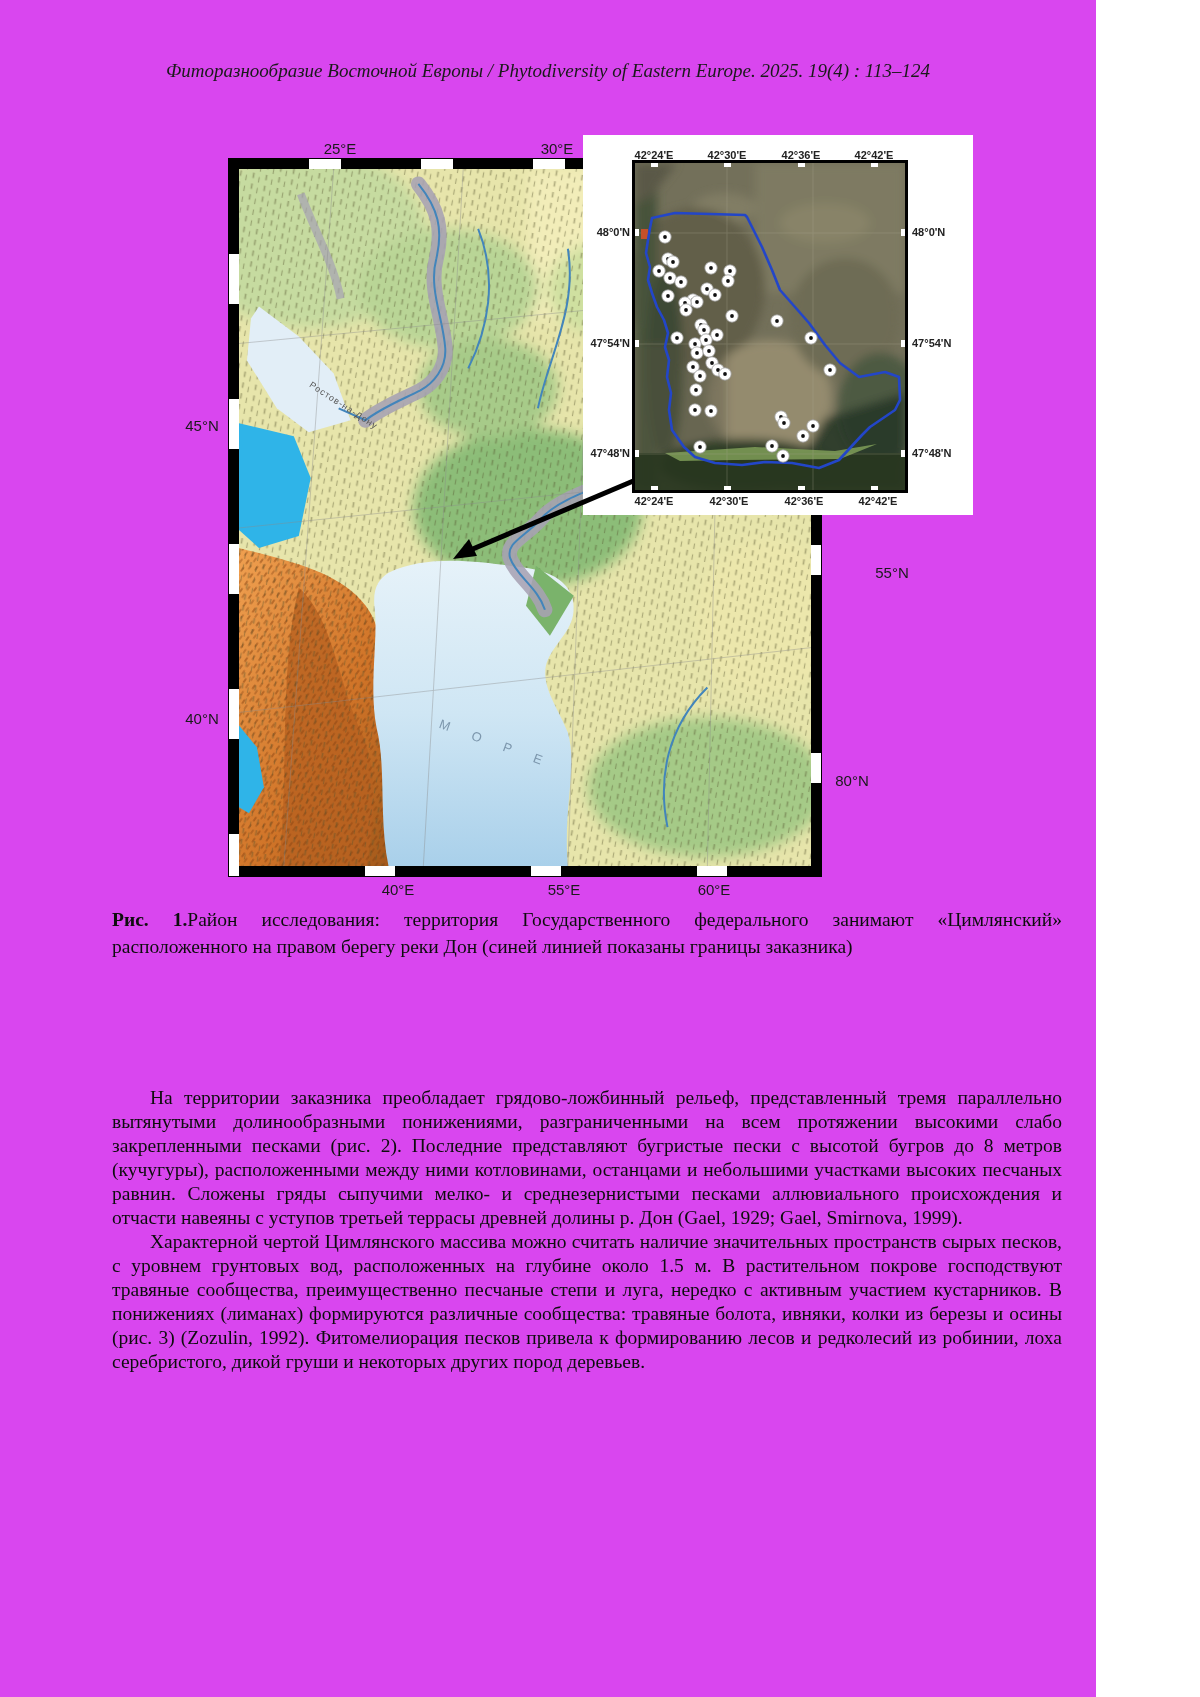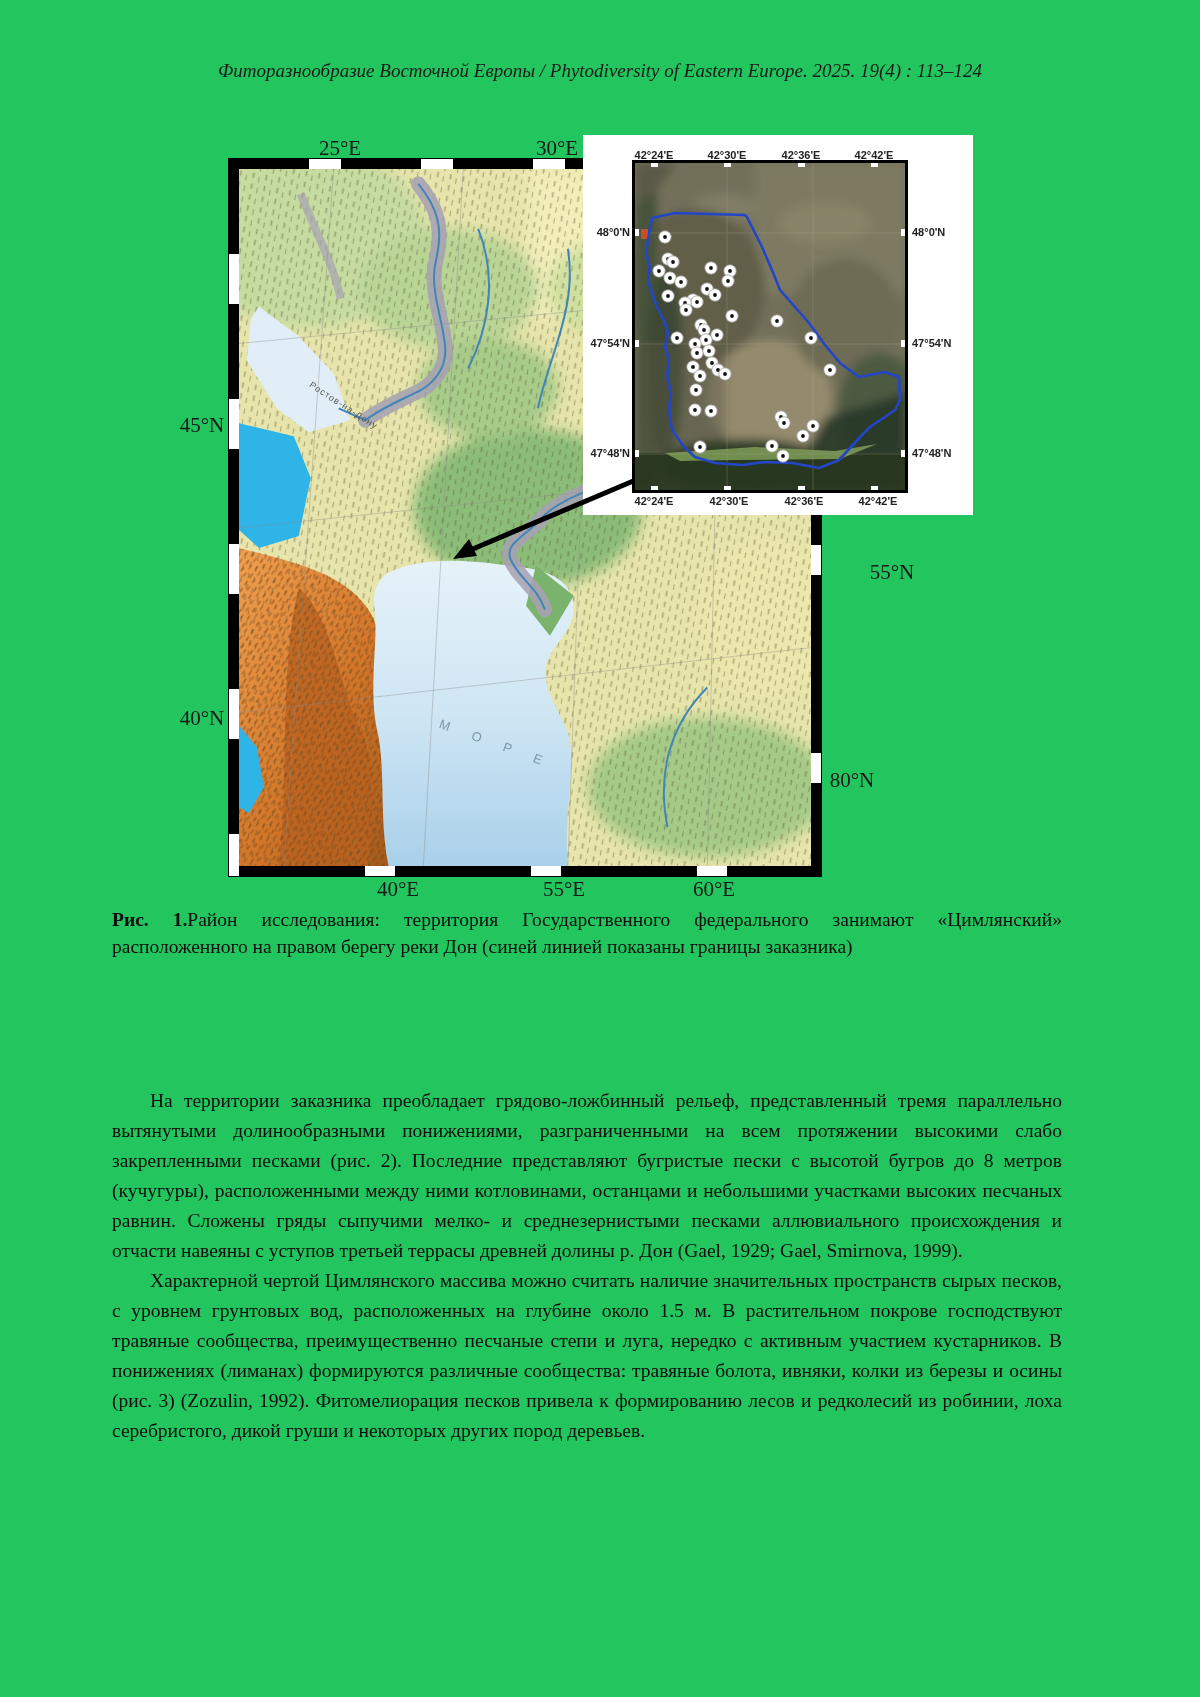--- a/index.html
+++ b/index.html
@@ -1,47 +1,47 @@
 <!DOCTYPE html>
 <html><head>
 <meta charset="utf-8">
 <style>
   html,body{margin:0;padding:0;background:#ffffff;}
-  .page{position:relative;width:1200px;height:1697px;background:#22c55e;overflow:hidden;
+  .page{position:relative;width:1096px;height:1697px;background:#d946ef;overflow:hidden;
         font-family:"Liberation Serif",serif;color:#111;}
   .header{position:absolute;left:0;top:60px;width:100%;text-align:center;
           font-style:italic;font-size:19px;color:#1a1a1a;}
   
   .fig{position:absolute;left:150px;top:135px;width:830px;height:780px;}
   .mapframe{position:absolute;left:78px;top:23px;width:594px;height:719px;
             border:1px solid #000;background:#fff;box-sizing:border-box;}
   .bar{position:absolute;}
   .bar-top{left:0;top:0;right:0;height:10px;
            background:repeating-linear-gradient(90deg,#000 0 80px,#fff 80px 112px);}
   .bar-bottom{left:0;bottom:0;right:0;height:10px;
            background:repeating-linear-gradient(90deg,#000 0 136px,#fff 136px 166px);}
   .bar-left{left:0;top:0;bottom:0;width:10px;
            background:repeating-linear-gradient(180deg,#000 0 95px,#fff 95px 145px);}
   .bar-right{right:0;top:0;bottom:0;width:10px;
            background:repeating-linear-gradient(180deg,#000 0 178px,#fff 178px 208px);}
   .mapsvg{position:absolute;left:10px;top:10px;width:572px;height:697px;}
-  .coord{position:absolute;transform:translate(-50%,-50%);font-family:Liberation Serif, serif;
-         font-size:21px;color:#1a1a1a;white-space:nowrap;letter-spacing:0;}
+  .coord{position:absolute;transform:translate(-50%,-50%);font-family:Liberation Sans, sans-serif;
+         font-size:15px;color:#1a1a1a;white-space:nowrap;letter-spacing:0;}
   .whitecover{position:absolute;left:433px;top:0;width:390px;height:380px;background:#fff;}
   .inset{position:absolute;left:485px;top:28px;width:270px;height:327px;
          border:3px solid #000;box-sizing:content-box;margin-left:-3px;margin-top:-3px;}
   .inset svg{display:block;width:270px;height:327px;}
   .icoord{position:absolute;font-family:"Liberation Sans",sans-serif;font-weight:bold;
           font-size:11px;color:#222;white-space:nowrap;}
   .icoord.c{transform:translate(-50%,-50%);}
   .icoord.r{transform:translate(-100%,-50%);}
   .icoord.l{transform:translate(0,-50%);}
   .arrowlayer{position:absolute;left:0;top:0;width:830px;height:780px;pointer-events:none;}
   
-  .txtblock{position:absolute;left:112px;width:950px;font-size:19.5px;line-height:30px;
+  .txtblock{position:absolute;left:112px;width:950px;font-size:19.5px;line-height:24px;
             text-align:justify;color:#0d0d0d;}
   .cap{line-height:27px;}
   .cap .lab{font-weight:bold;margin-right:0;}
   .body p{margin:0;text-indent:38px;}
   .pagenum{position:absolute;left:0;top:1592px;width:100%;text-align:center;font-size:20px;}
 </style>
 </head>
 <body>
 
 <div class="page">

